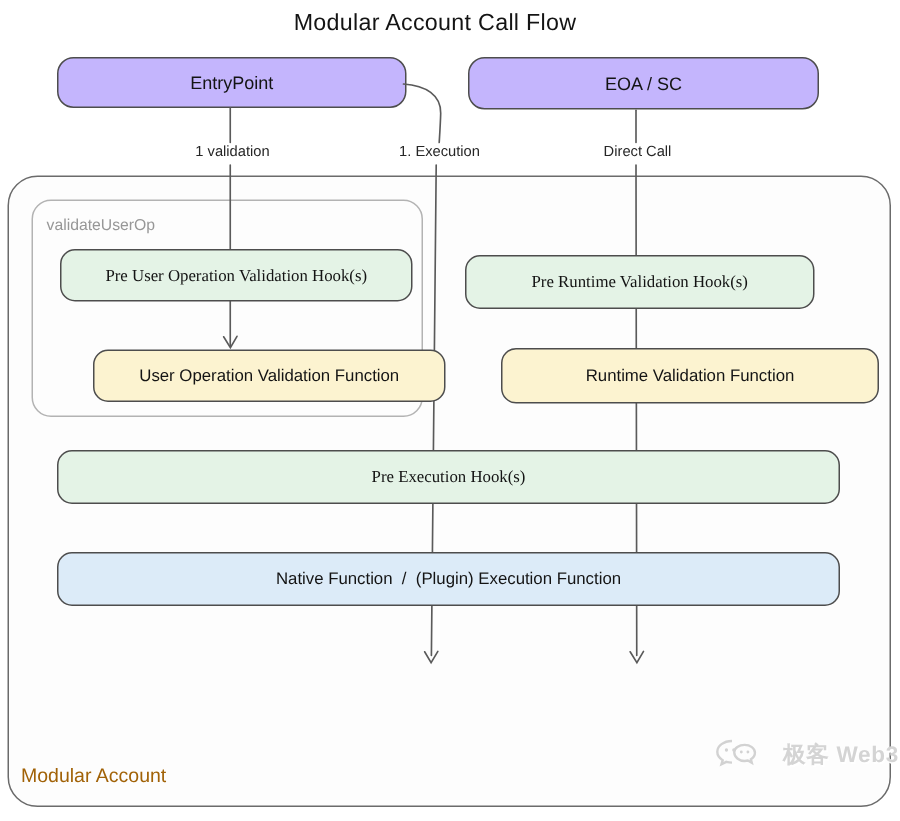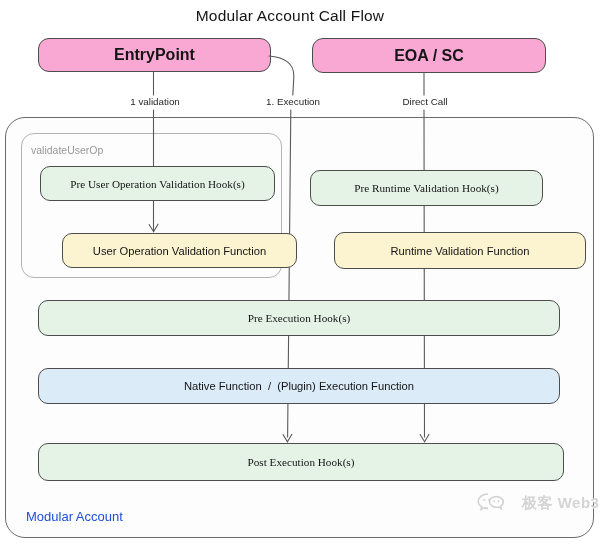--- a/index.html
+++ b/index.html
@@ -15,21 +15,21 @@
   .title{
     position:absolute;top:7px;left:0;width:580px;text-align:center;
     font-size:15.5px;color:#141414;letter-spacing:.2px;
   }
   .node{
     position:absolute;display:flex;align-items:center;justify-content:center;
     border:1.4px solid var(--node-border,#4d4d4d);border-radius:10px;
     font-size:11.2px;color:#141414;white-space:pre;text-align:center;
     box-sizing:border-box;background:#fbfbfb;
   }
-  .node.top{font-size:16px;border-radius:11px;background:#f9a8d4;font-weight:bold;}
+  .node.top{font-size:12px;border-radius:11px;background:#c4b5fd;}
   .node.green{background:var(--hook-green,#e4f3e6);font-family:Liberation Serif, serif;}
   .node.yellow{background:var(--validation-yellow,#fcf3d0);margin-left:24px;}
   .node.blue{background:var(--execution-blue,#dcebf8);}
   .edge-label{
     position:absolute;top:96px;transform:translateX(-50%);
     font-size:9.8px;color:#262626;white-space:nowrap;
   }
   .container{
     position:absolute;left:5px;top:117px;width:589px;height:421px;
     border:1.5px solid var(--container-border,#6b6b6b);border-radius:20px;
@@ -38,21 +38,21 @@
   .group{
     position:absolute;left:21px;top:133px;width:261px;height:145px;
     border:1.3px solid var(--group-border,#b3b3b3);border-radius:13px;
     box-sizing:border-box;
   }
   .group-label{
     position:absolute;left:31px;top:144px;font-size:10.5px;
     color:var(--muted-label,#979797);
   }
   .container-label{
-    position:absolute;left:26px;top:509px;font-size:13px;color:#1d4ed8;
+    position:absolute;left:14px;top:509px;font-size:13px;color:#a16207;
   }
   .flow-svg{position:absolute;left:0;top:0;}
   .watermark{
     position:absolute;left:476px;top:492px;display:flex;align-items:center;gap:16px;
     color:var(--watermark-gray,#d4d4d4);
   }
   .watermark-text{
     font-size:15px;font-weight:bold;letter-spacing:.5px;white-space:nowrap;
     text-shadow:1px 1px 0 #ffffff;
   }
@@ -90,21 +90,20 @@
   </svg>
 
   <div class="node green" style="left:40px;top:166px;width:235px;height:35px;">Pre User Operation Validation Hook(s)</div>
   <div class="node yellow" style="left:38px;top:233px;width:235px;height:35px;">User Operation Validation Function</div>
 
   <div class="node green" style="left:310px;top:170px;width:233px;height:36px;">Pre Runtime Validation Hook(s)</div>
   <div class="node yellow" style="left:310px;top:232px;width:252px;height:37px;">Runtime Validation Function</div>
 
   <div class="node green" style="left:38px;top:300px;width:522px;height:36px;">Pre Execution Hook(s)</div>
   <div class="node blue" style="left:38px;top:368px;width:522px;height:36px;text-align:right;">Native Function  /  (Plugin) Execution Function</div>
-  <div class="node green" style="left:38px;top:443px;width:526px;height:38px;">Post Execution Hook(s)</div>
 
   <span class="container-label">Modular Account</span>
 
   <div class="watermark">
     <svg width="30" height="23" viewBox="0 0 30 23">
       <g fill="none" stroke="#d2d2d2" stroke-width="1.6">
         <path d="M12,2 C6.5,2 2.2,5.2 2.2,9.2 C2.2,11.5 3.6,13.5 5.8,14.8 L5,17.5 L8.2,15.9 C9.4,16.2 10.7,16.4 12,16.4"></path>
         <path d="M13.5,9.5 C13.5,6.6 16.7,4.6 20.4,4.6 C24.1,4.6 27.3,6.8 27.3,9.9 C27.3,11.7 26.2,13.2 24.6,14.2 L25.2,16.5 L22.6,15 C21.9,15.2 21.2,15.3 20.4,15.3 C16.7,15.3 13.5,12.8 13.5,9.5 Z"></path>
       </g>
       <g fill="#d2d2d2">

